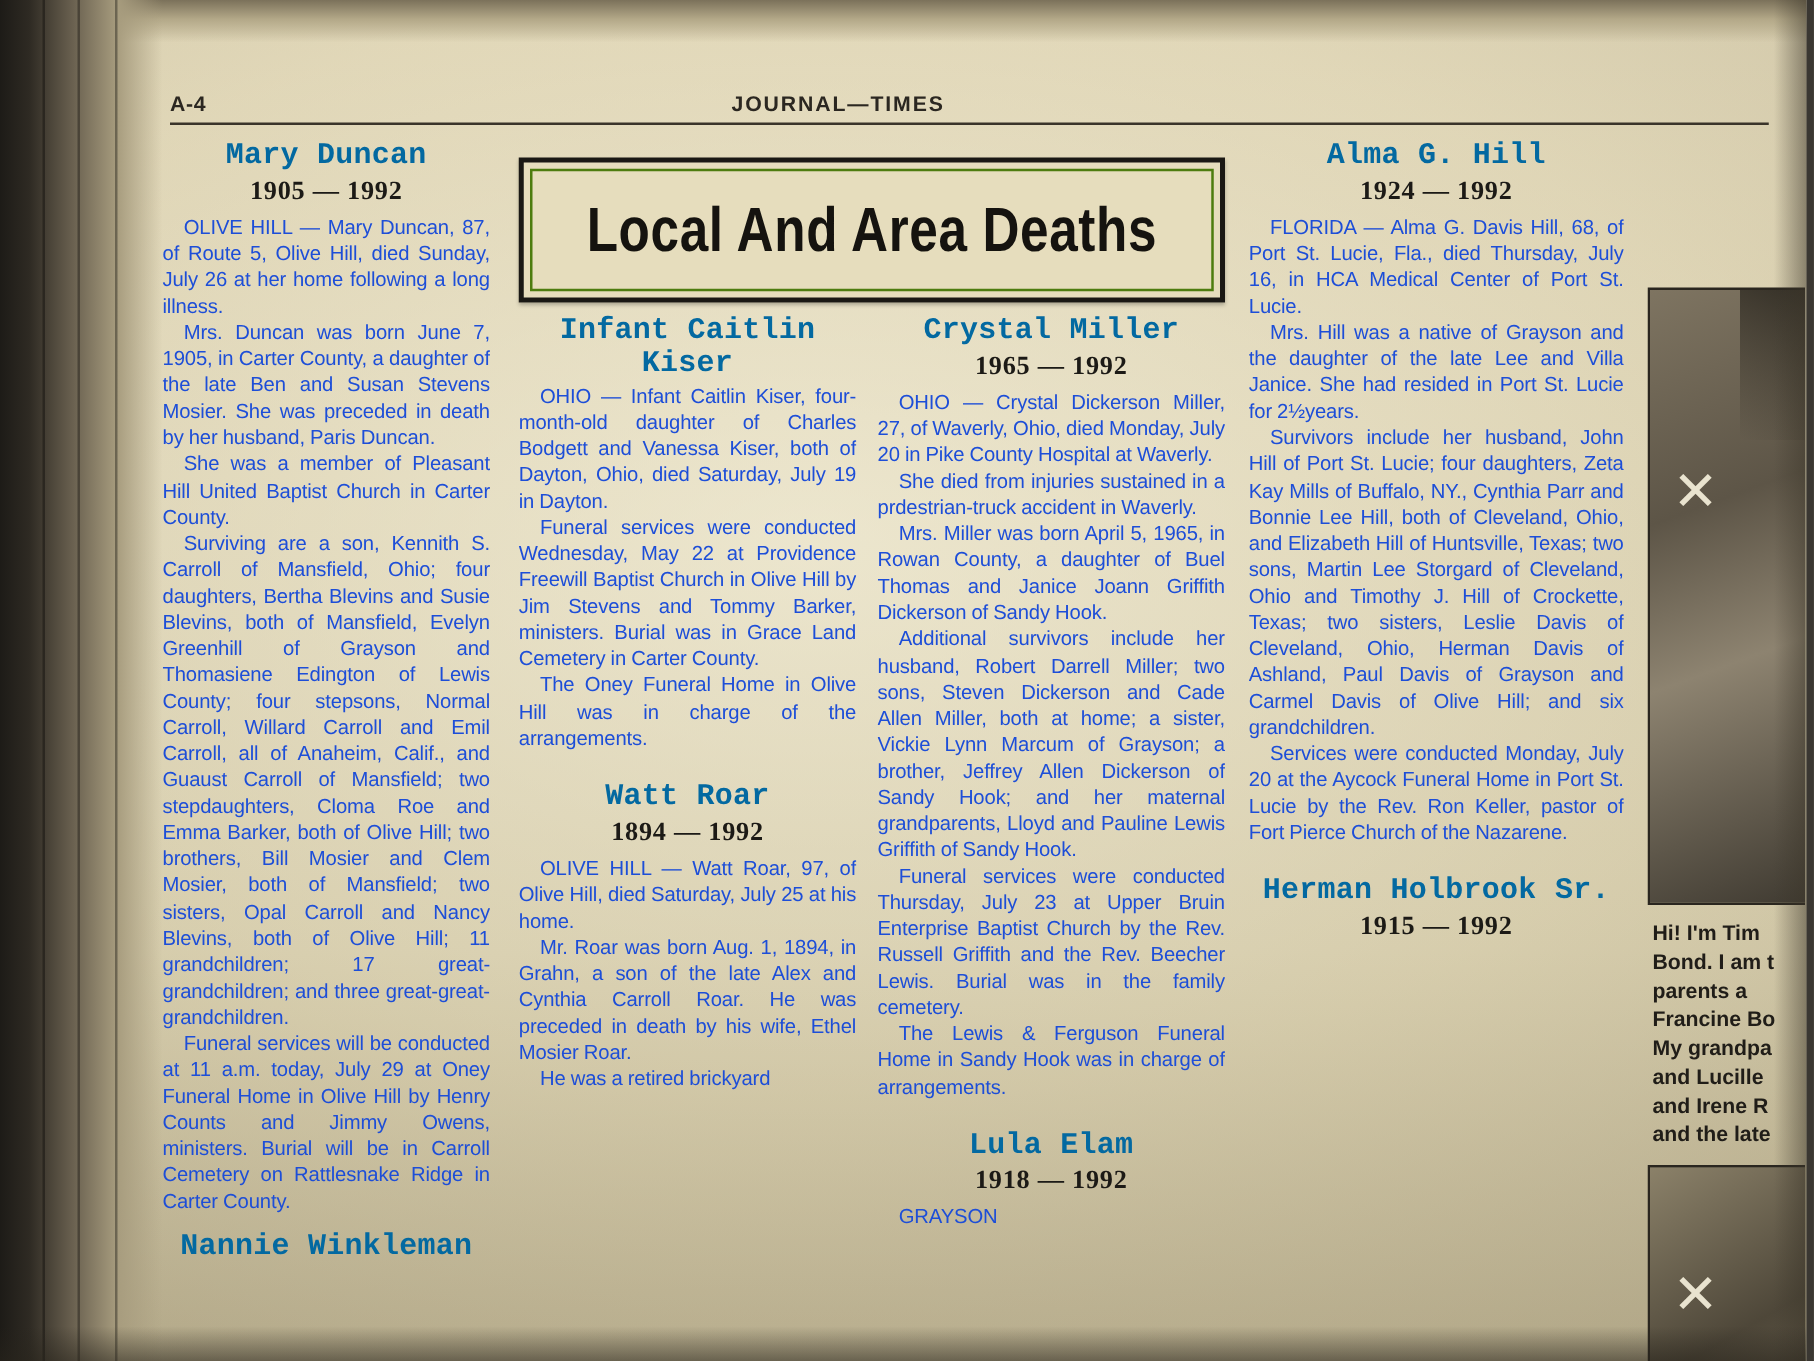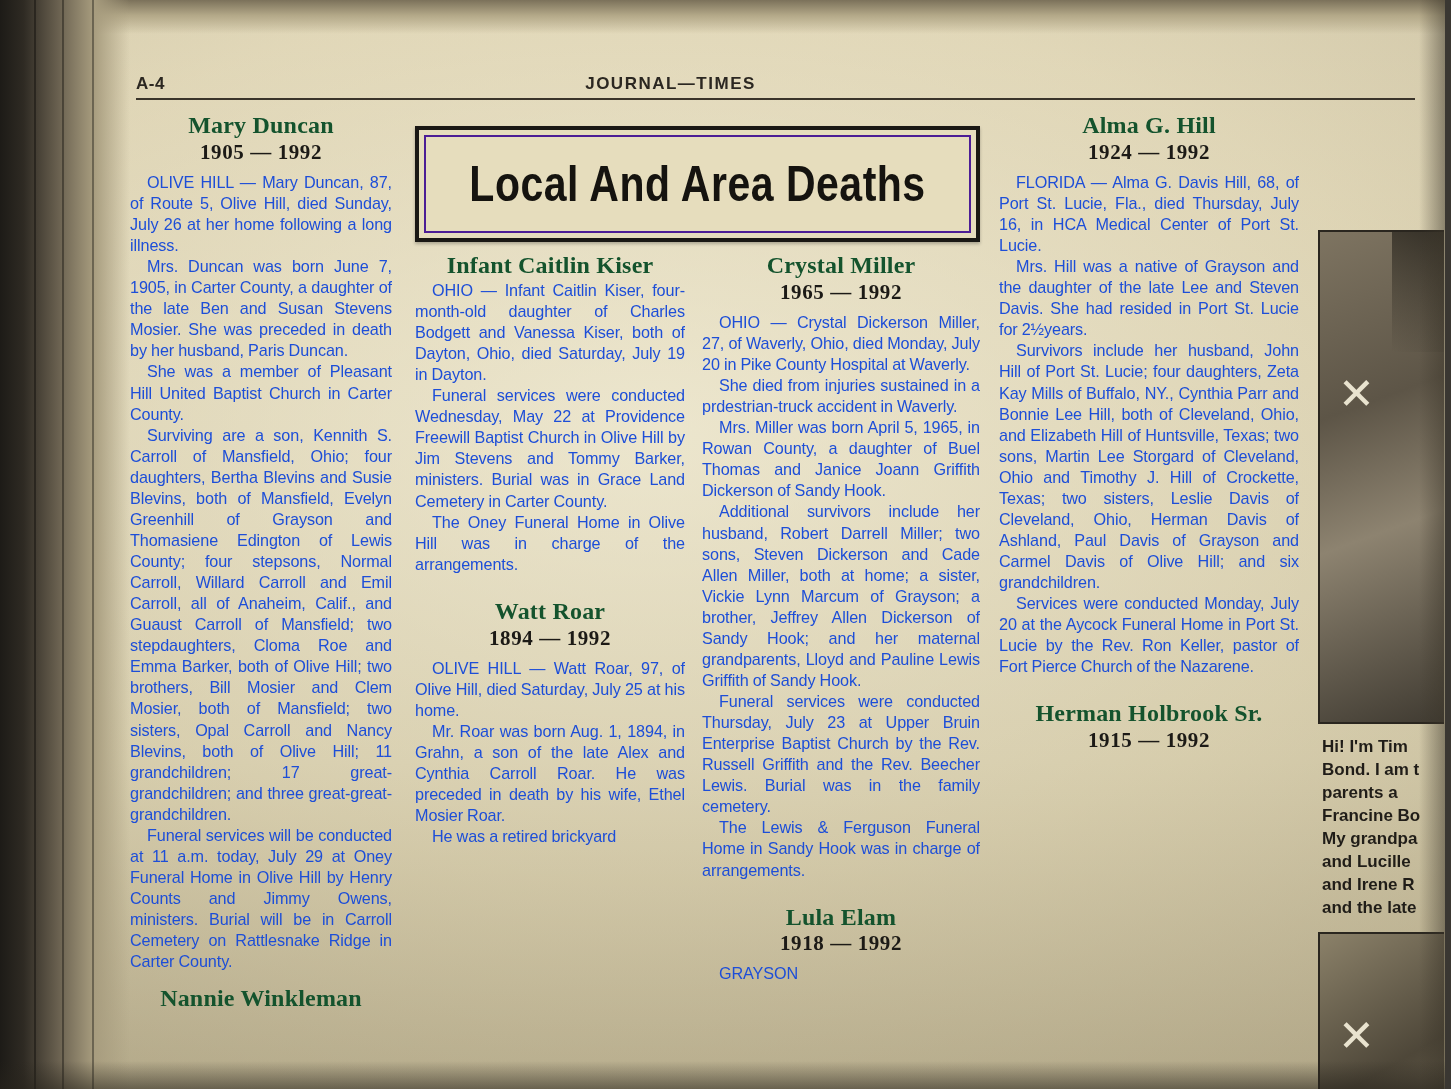--- a/index.html
+++ b/index.html
@@ -114,24 +114,24 @@
     overflow: hidden;
   }
   .col1 { left: 0px;   width: 262px; }
   .col2 { left: 285px; width: 270px; }
   .col3 { left: 572px; width: 278px; }
   .col4 { left: 869px; width: 300px; }
   .col5 { left: 1188px; width: 126px; }
 
   .obit-name {
     text-align: center;
-    font-family: Liberation Serif, serif;
+    font-family: Liberation Mono, monospace;
     font-weight: bold;
     font-size: 24px;
-    color: #14532d;
+    color: #0369a1;
     line-height: 1.12;
     margin: 0 0 1px 0;
     letter-spacing: 0.2px;
   }
   .obit-years {
     text-align: center;
     font-family: "Liberation Serif", serif;
     font-weight: bold;
     font-size: 21px;
     color: #1c1a16;
@@ -162,21 +162,21 @@
     width: 565px;
     height: 116px;
     background: #e6ddbd;
     border: 4px solid #1a1814;
     box-shadow: 0 2px 3px rgba(0,0,0,0.25);
     box-sizing: border-box;
   }
   .banner-inner {
     position: absolute;
     inset: 5px;
-    border: 2px solid #4c1d95;
+    border: 2px solid #4d7c0f;
     display: flex;
     align-items: center;
     justify-content: center;
   }
   .banner-text {
     font-family: "Liberation Sans", sans-serif;
     font-weight: bold;
     font-size: 41px;
     letter-spacing: 0.5px;
     color: #15130f;
@@ -311,21 +311,21 @@
         </div>
       </div>
     </div>
 
     <div class="col col4">
       <div class="obit">
         <div class="obit-name">Alma G. Hill</div>
         <div class="obit-years">1924 — 1992</div>
         <div class="obit-body">
           <p>FLORIDA — Alma G. Davis Hill, 68, of Port St. Lucie, Fla., died Thursday, July 16, in HCA Medical Center of Port St. Lucie.</p>
-          <p>Mrs. Hill was a native of Grayson and the daughter of the late Lee and Steven Davis. She had resided in Port St. Lucie for 2½years.</p>
+          <p>Mrs. Hill was a native of Grayson and the daughter of the late Lee and Villa Janice. She had resided in Port St. Lucie for 2½years.</p>
           <p>Survivors include her husband, John Hill of Port St. Lucie; four daughters, Zeta Kay Mills of Buffalo, NY., Cynthia Parr and Bonnie Lee Hill, both of Cleveland, Ohio, and Elizabeth Hill of Huntsville, Texas; two sons, Martin Lee Storgard of Cleveland, Ohio and Timothy J. Hill of Crockette, Texas; two sisters, Leslie Davis of Cleveland, Ohio, Herman Davis of Ashland, Paul Davis of Grayson and Carmel Davis of Olive Hill; and six grandchildren.</p>
           <p>Services were conducted Monday, July 20 at the Aycock Funeral Home in Port St. Lucie by the Rev. Ron Keller, pastor of Fort Pierce Church of the Nazarene.</p>
         </div>
       </div>
       <div class="spacer-sm"></div>
       <div class="obit">
         <div class="obit-name">Herman Holbrook Sr.</div>
         <div class="obit-years">1915 — 1992</div>
       </div>
     </div>

